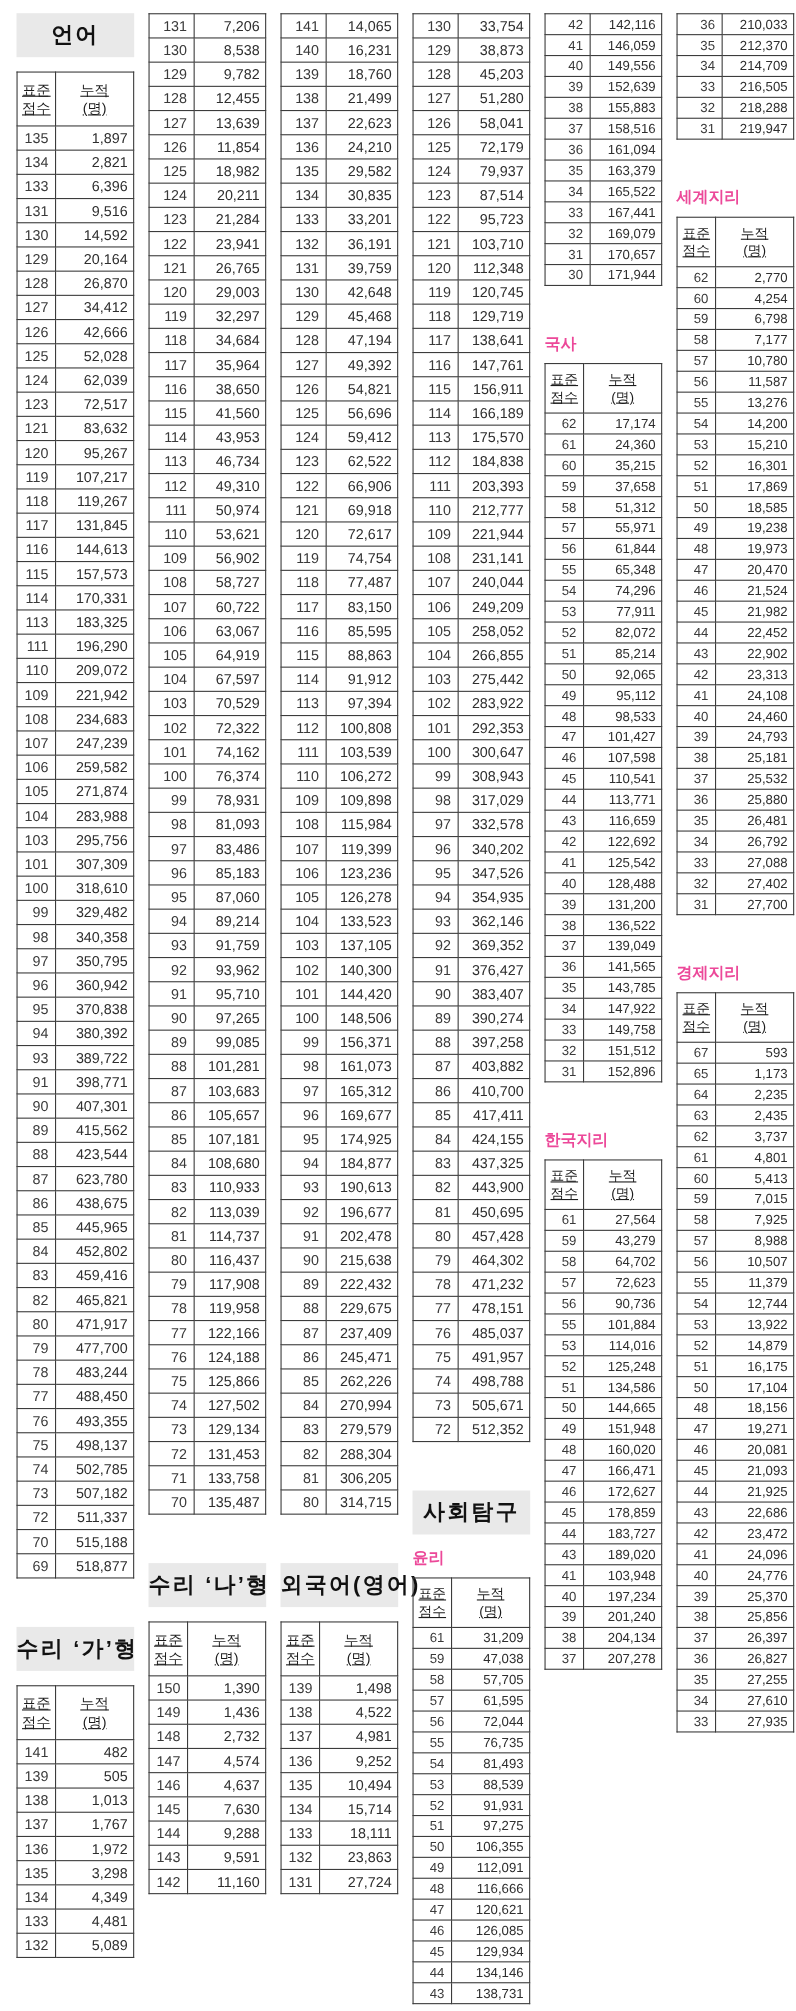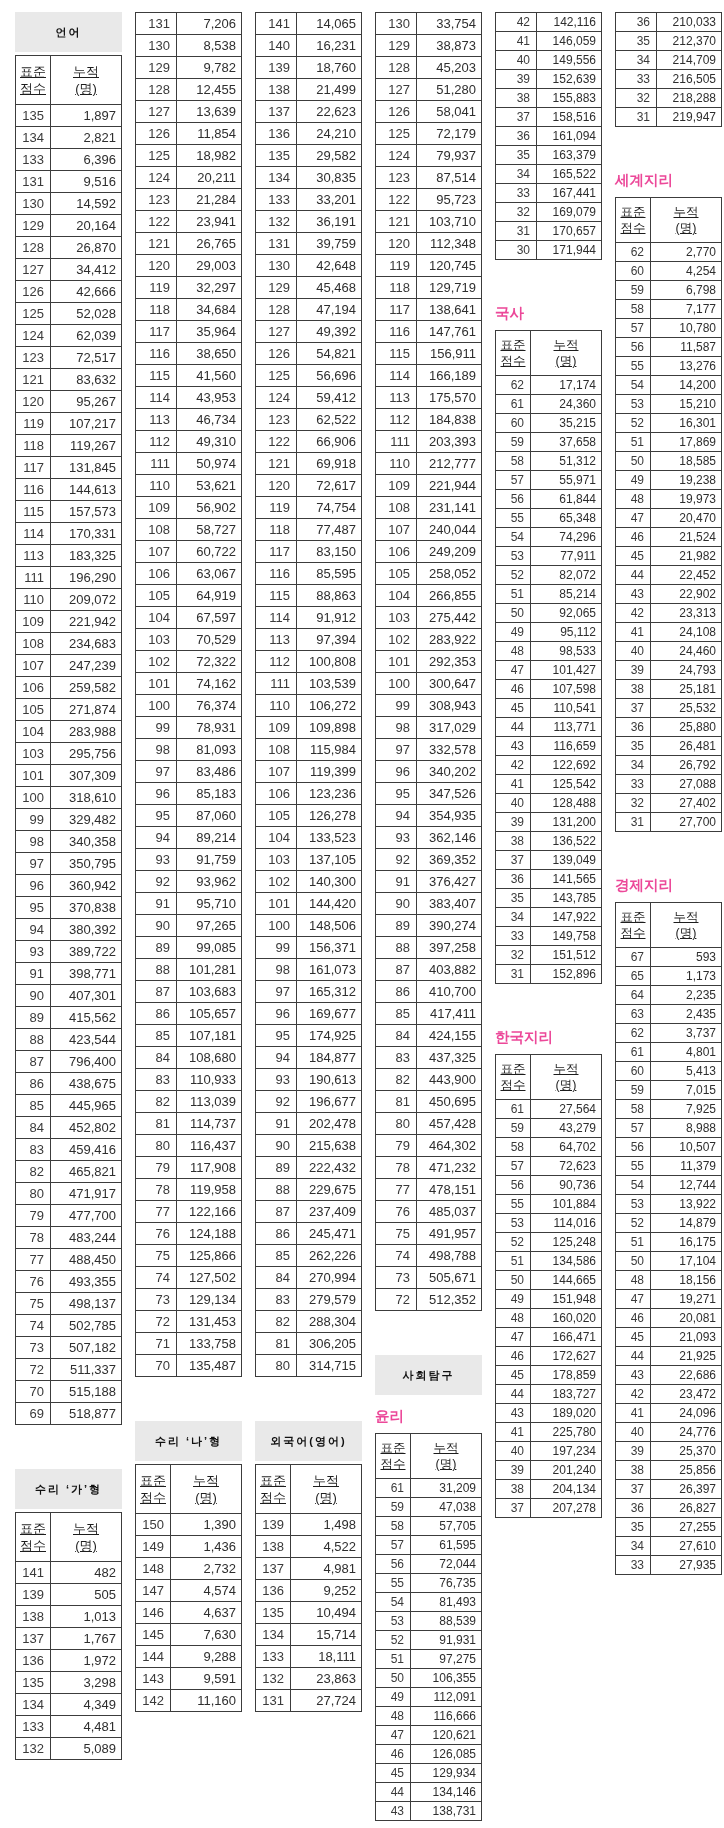--- a/index.html
+++ b/index.html
@@ -13,25 +13,25 @@
     width:724px;height:1828px;
     padding:12px 0 0 15px;
     display:flex;gap:13px;
     background:#ffffff;
   }
   .col{flex:0 0 107px;width:107px;}
   .section-title{
     background:#e9e9e9;
     color:#111;
     font-weight:bold;
-    font-size:11px;line-height:20px;
+    font-size:20px;line-height:20px;
     text-align:center;
     letter-spacing:2px;
     padding:10px 0;
-    margin-bottom:3px;
+    margin-bottom:13px;
     white-space:nowrap;
   }
   .col > .section-title:not(:first-child){margin-top:44px;}
   .sub-title{
     font-weight:bold;
     font-size:14.5px;line-height:19px;
     color:#ec4899;
     margin:44px 0 7px 0;
     white-space:nowrap;
   }
@@ -247,21 +247,21 @@
           <tr>
             <td class="score">89</td>
             <td class="cum">415,562</td>
           </tr>
           <tr>
             <td class="score">88</td>
             <td class="cum">423,544</td>
           </tr>
           <tr>
             <td class="score">87</td>
-            <td class="cum">796,400</td>
+            <td class="cum">623,780</td>
           </tr>
           <tr>
             <td class="score">86</td>
             <td class="cum">438,675</td>
           </tr>
           <tr>
             <td class="score">85</td>
             <td class="cum">445,965</td>
           </tr>
           <tr>
@@ -1554,21 +1554,21 @@
           <tr>
             <td class="score">44</td>
             <td class="cum">183,727</td>
           </tr>
           <tr>
             <td class="score">43</td>
             <td class="cum">189,020</td>
           </tr>
           <tr>
             <td class="score">41</td>
-            <td class="cum">225,780</td>
+            <td class="cum">103,948</td>
           </tr>
           <tr>
             <td class="score">40</td>
             <td class="cum">197,234</td>
           </tr>
           <tr>
             <td class="score">39</td>
             <td class="cum">201,240</td>
           </tr>
           <tr>

